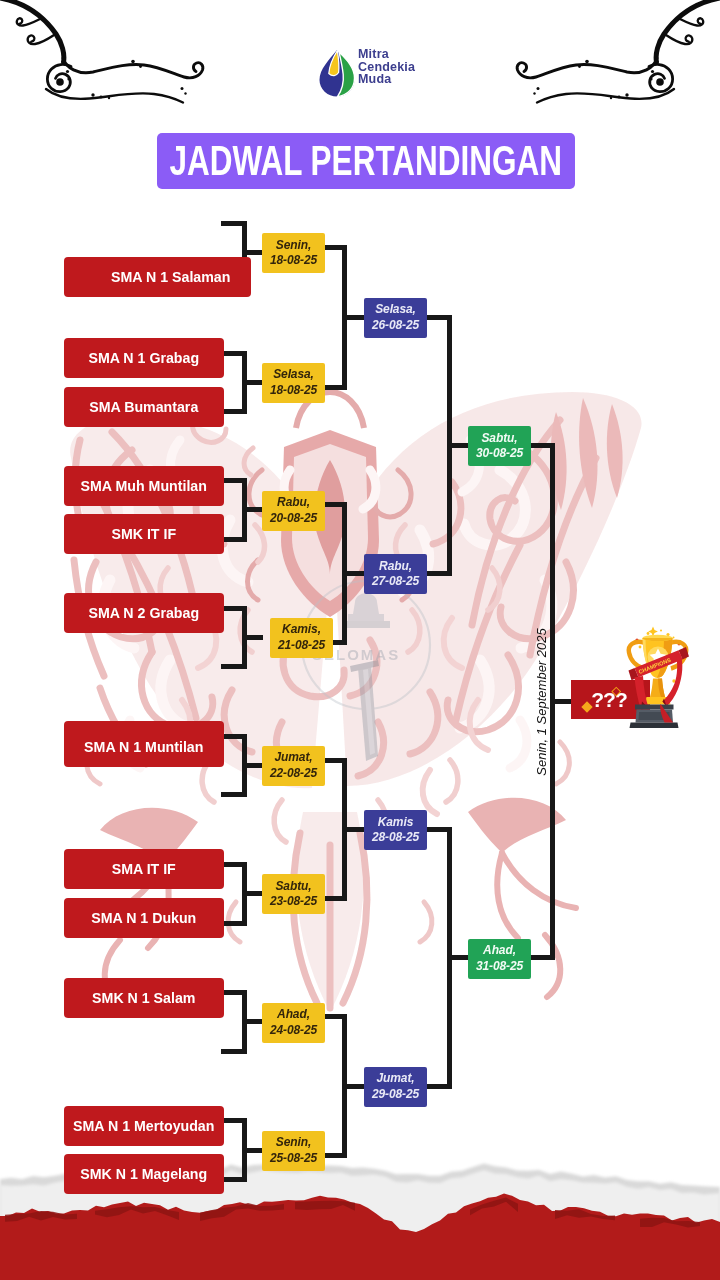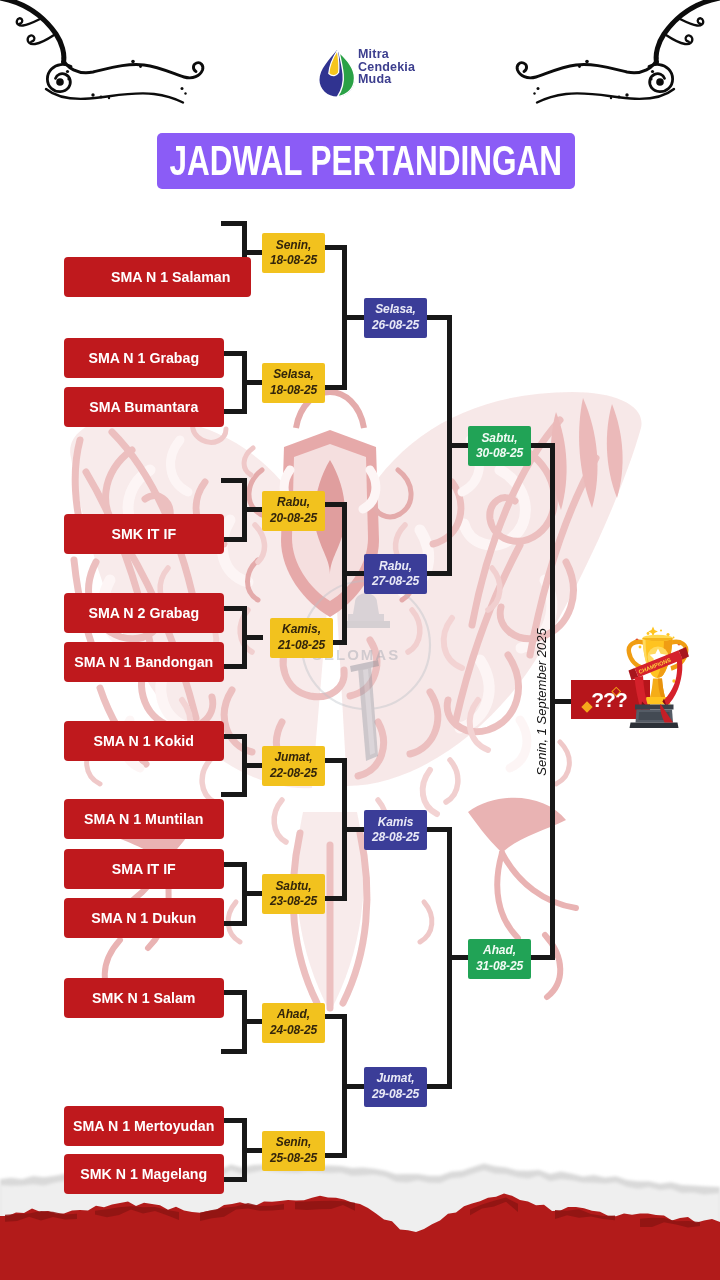--- a/index.html
+++ b/index.html
@@ -287,25 +287,25 @@
 <div class="ln" style="left:427px;top:1083.5px;width:24.5px;height:5px;"></div>
 <div class="ln" style="left:446.5px;top:827px;width:5px;height:261.4px;"></div>
 <div class="ln" style="left:446.5px;top:955.2px;width:21.5px;height:5px;"></div>
 <div class="ln" style="left:531px;top:443.1px;width:24px;height:5px;"></div>
 <div class="ln" style="left:531px;top:955.2px;width:24px;height:5px;"></div>
 <div class="ln" style="left:550px;top:443.1px;width:5px;height:517.2px;"></div>
 <div class="ln" style="left:550px;top:699.1px;width:20.5px;height:5px;"></div>
 <div class="tb" style="top:257px;padding-left:27px;">SMA N 1 Salaman</div>
 <div class="tb" style="top:338px;">SMA N 1 Grabag</div>
 <div class="tb" style="top:386.7px;">SMA Bumantara</div>
+<div class="tb" style="top:465.5px;">SMA Muh Muntilan</div>
 <div class="tb" style="top:514.2px;">SMK IT IF</div>
 <div class="tb" style="top:593px;">SMA N 2 Grabag</div>
-<div class="tb" style="top:641.7px;">SMA N 1 Bandongan</div>
 <div class="tb" style="top:721.1px;">SMA N 1 Kokid</div>
-<div class="tb" style="top:799px;">SMA N 1 Muntilan</div>
+<div class="tb" style="top:727px;">SMA N 1 Muntilan</div>
 <div class="tb" style="top:849.3px;">SMA IT IF</div>
 <div class="tb" style="top:898px;">SMA N 1 Dukun</div>
 <div class="tb" style="top:977.5px;">SMK N 1 Salam</div>
 <div class="tb" style="top:1105.7px;">SMA N 1 Mertoyudan</div>
 <div class="tb" style="top:1154.4px;">SMK N 1 Magelang</div>
 <div class="db yb" style="left:262px;top:233.4px;">
       <span>Senin,</span>
       <span>18-08-25</span>
     </div>
 <div class="db yb" style="left:262px;top:363.1px;">

